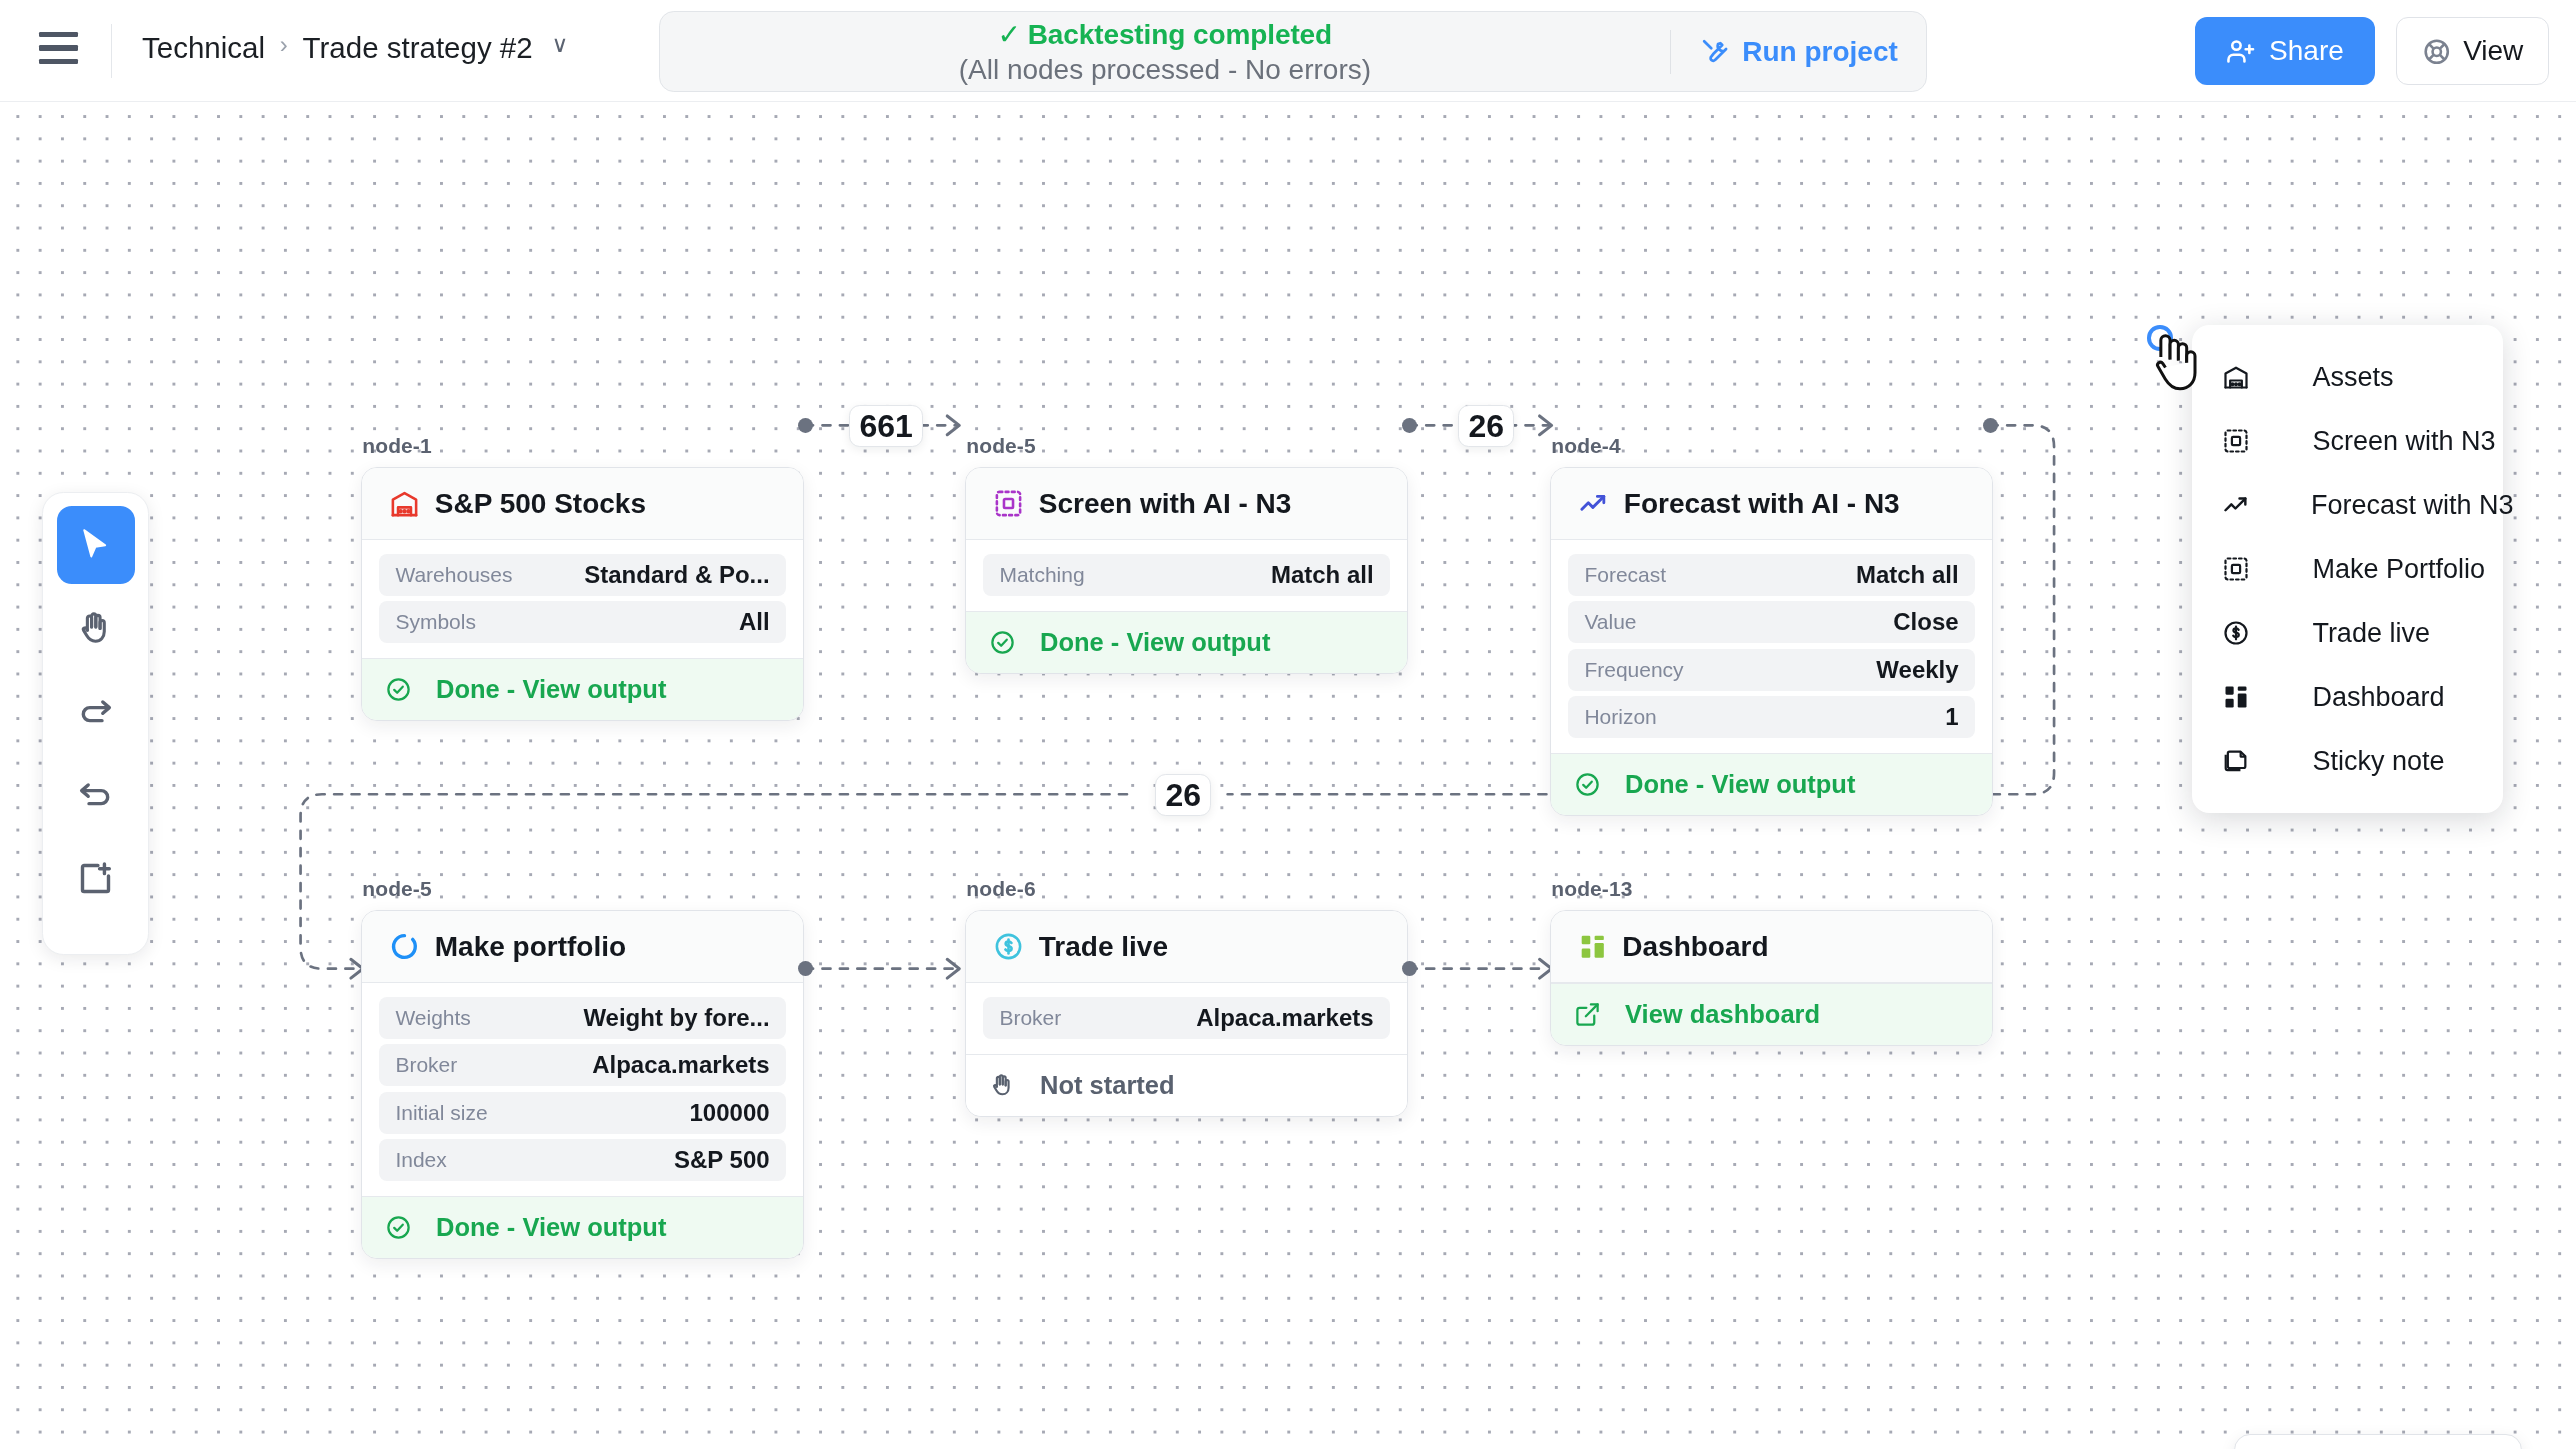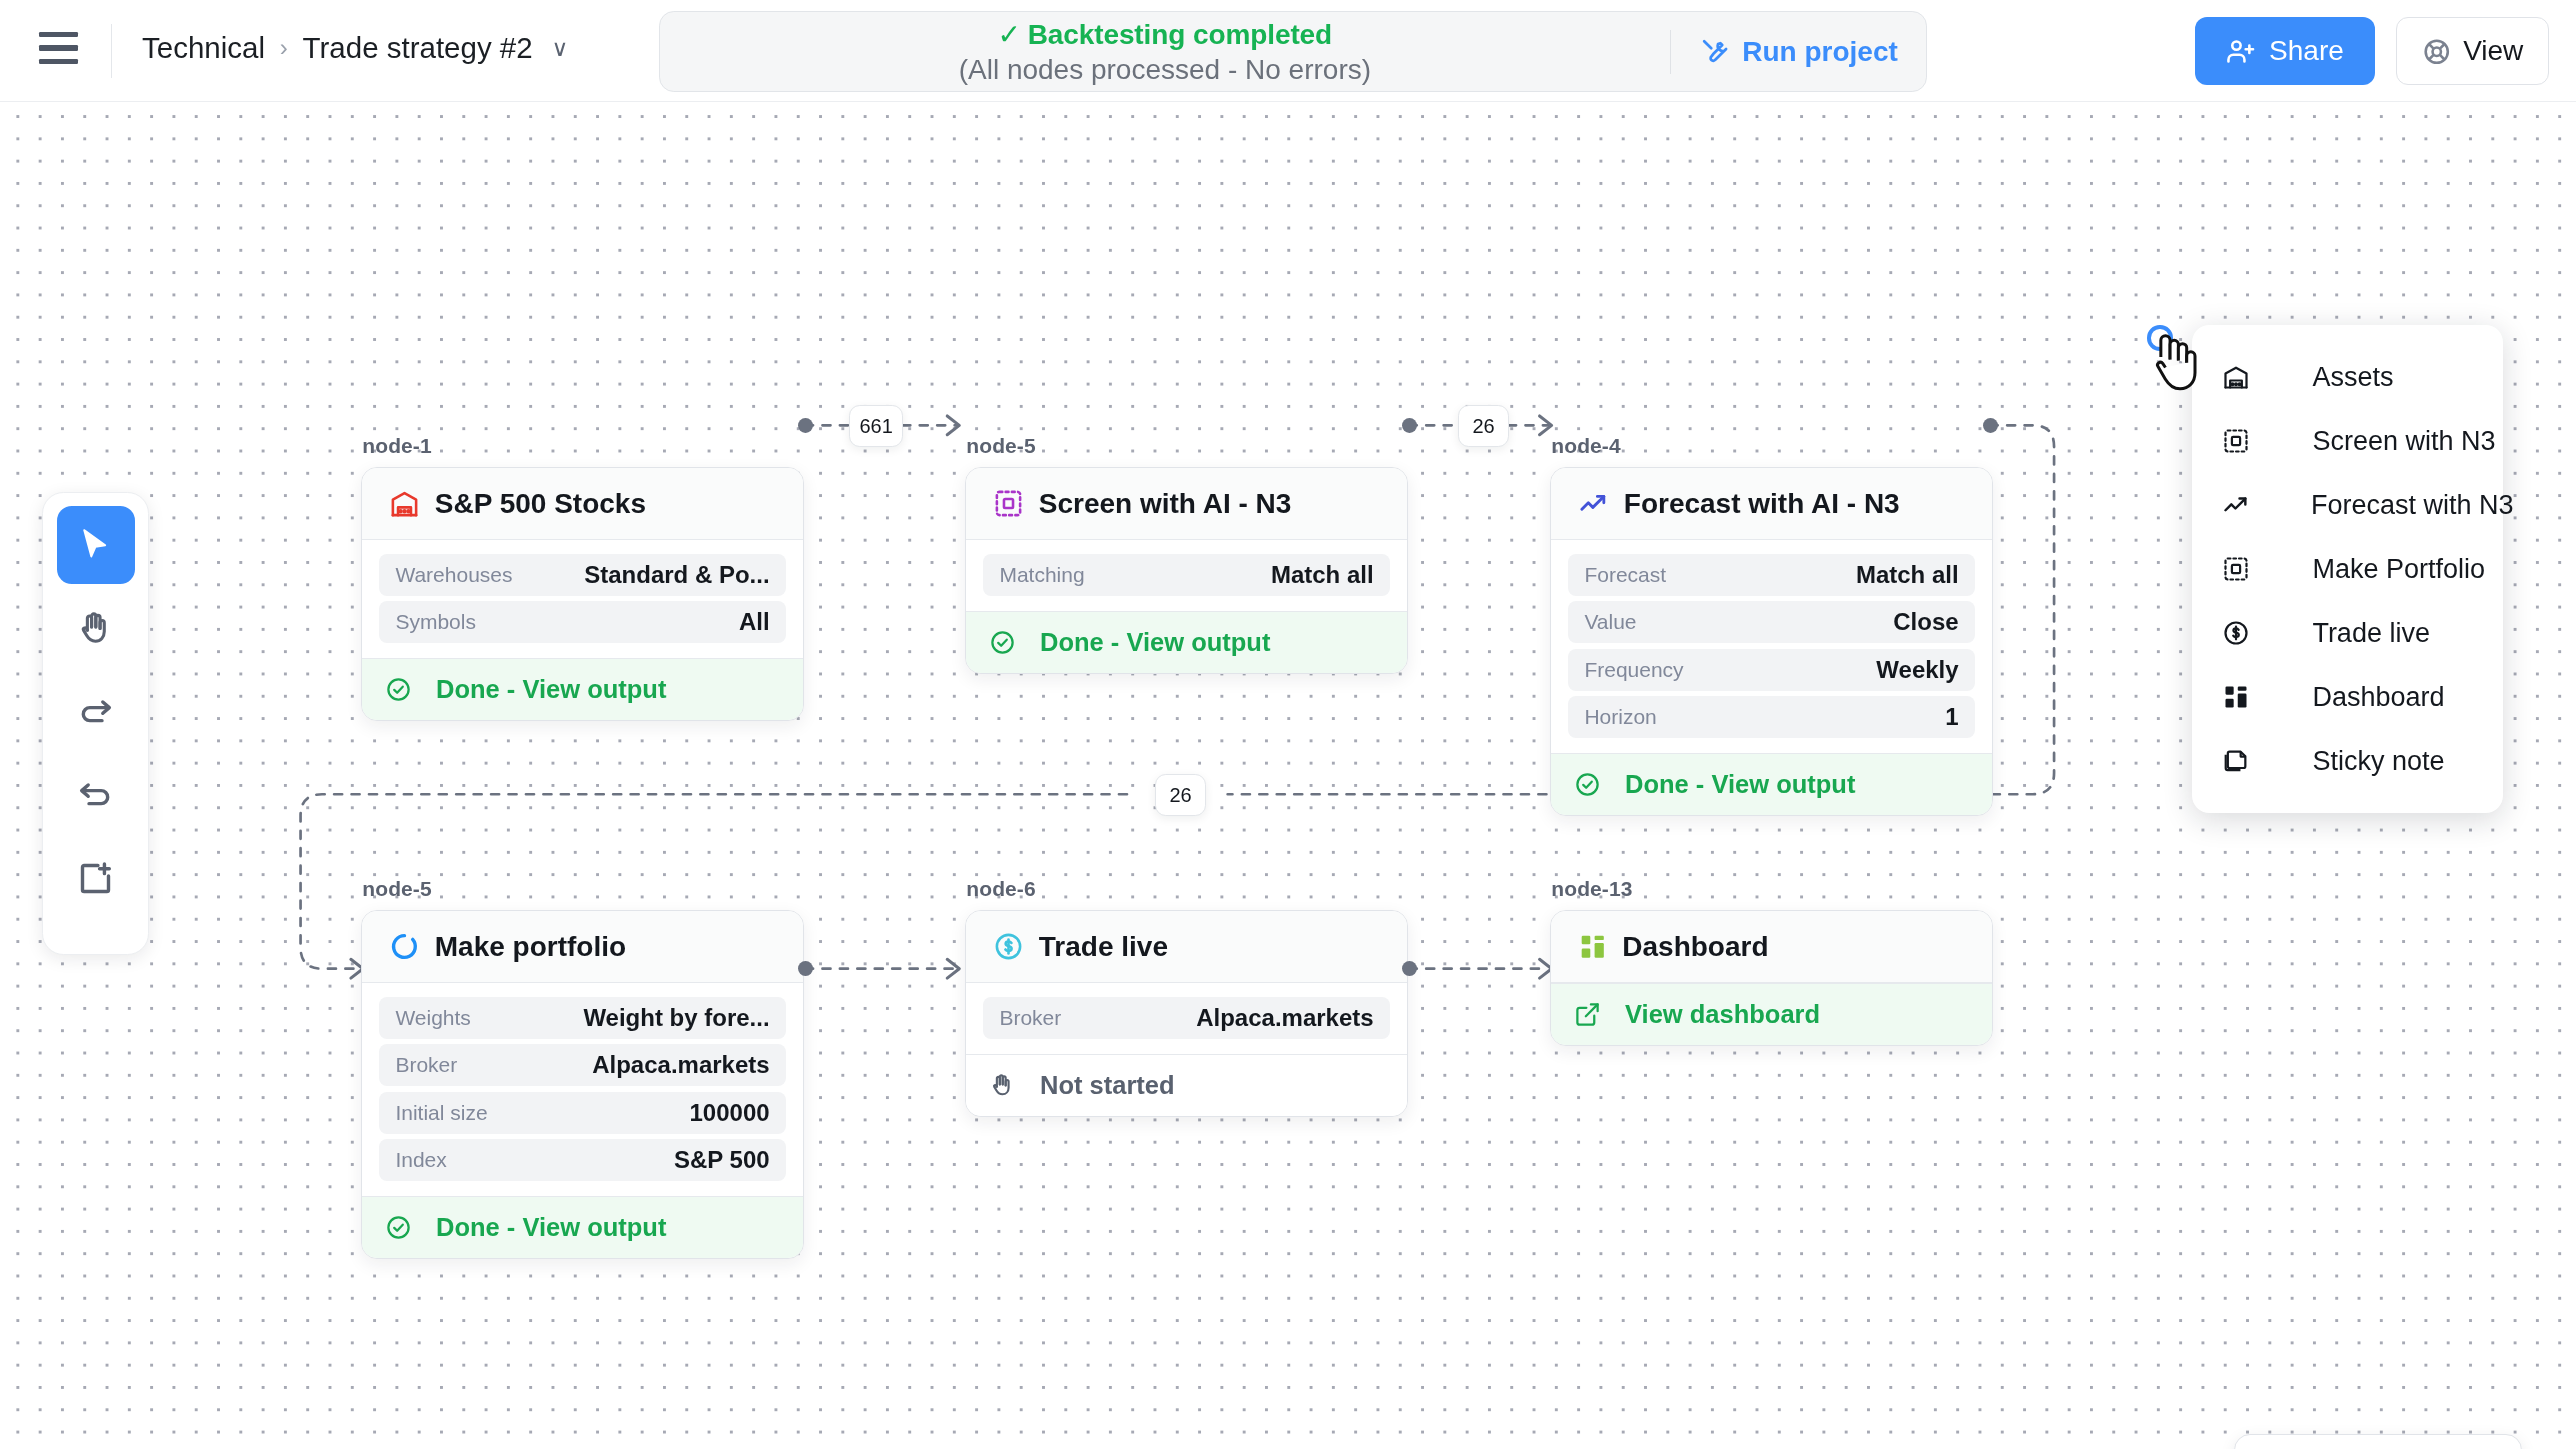--- a/index.html
+++ b/index.html
@@ -20,21 +20,21 @@
     position: absolute; left: 39px; top: 32px;
     width: 39px; height: 32px; cursor: pointer;
     display: flex; flex-direction: column; justify-content: space-between;
   }
   #hamburger span { display: block; height: 5.4px; background: #4e5664; border-radius: 1.3px; }
 
   #divider-1 { position: absolute; left: 111px; top: 24px; width: 1.3px; height: 54px; background: #e4e7eb; }
 
   #breadcrumb {
     position: absolute; left: 142px; top: 31px;
-    display: flex; align-items: center; gap: 14.8px;
+    display: flex; align-items: flex-start; gap: 14.8px;
     font-size: 29.5px; color: #1b1f24; white-space: nowrap;
   }
   #breadcrumb .crumb { cursor: pointer; }
   #breadcrumb .sep { color: #9aa1ac; font-size: 24px; }
   #breadcrumb .chev { color: #5b6371; font-size: 23px; margin-left: 4px; }
 
   
   #status-pill {
     position: absolute; left: 659px; top: 11.4px;
     width: 1268px; height: 81px;
@@ -133,21 +133,21 @@
     position: absolute; width: 14.8px; height: 14.8px; border-radius: 50%;
     background: #6b7280; z-index: 5;
   }
 
   
   .edge-badge {
     position: absolute; min-width: 51px; height: 42px; padding: 0 9.4px;
     background: #fff; border: 1.3px solid #e3e6ea; border-radius: 10.7px;
     box-shadow: 0 2.7px 9.4px rgba(20,25,35,.07);
     display: flex; align-items: center; justify-content: center;
-    font-size: 20px; color: #14181e; z-index: 10;
+    font-size: 32px; color: #14181e; z-index: 10; font-weight: bold;
   }
 
   
   #ctx-menu {
     position: absolute; left: 2192px; top: 223px; width: 311px;
     background: #fff; border-radius: 17.4px;
     box-shadow: 0 6.7px 29.5px rgba(20,25,35,.16);
     padding: 20px 0 20px 0; z-index: 70;
   }
   .ctx-item {

